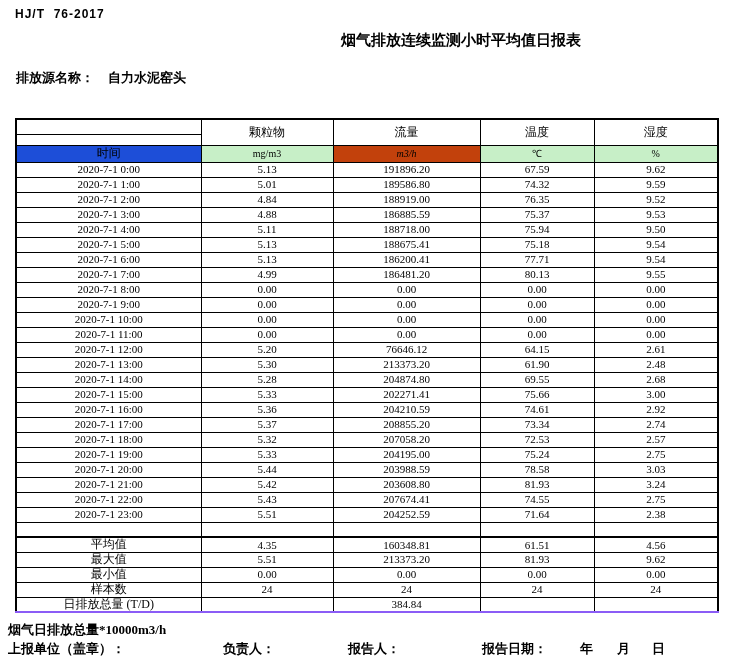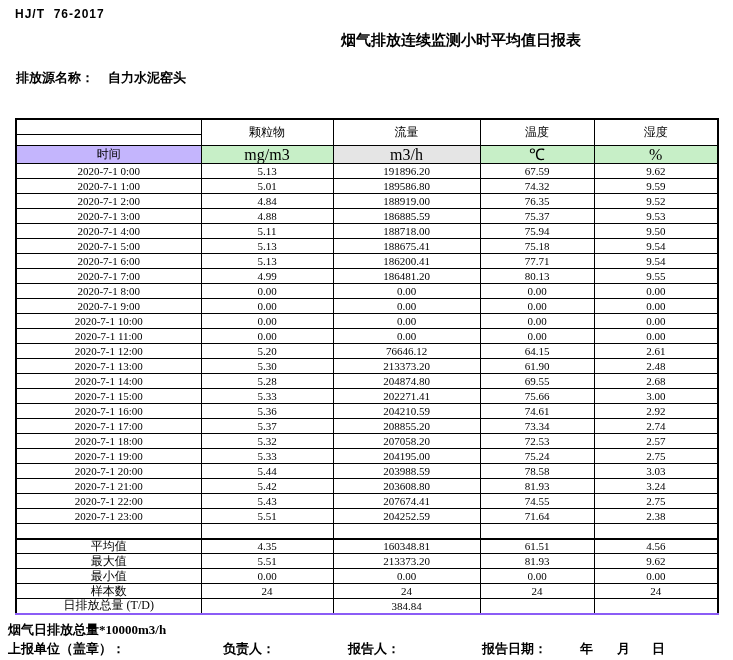--- a/index.html
+++ b/index.html
@@ -10,21 +10,21 @@
   .src-line{position:absolute;left:16px;top:69px;font-weight:bold;font-size:13px;white-space:pre;}
   .src-line .val{margin-left:14px;}
 
   table.report{position:absolute;left:15px;top:118px;width:702px;border-collapse:collapse;table-layout:fixed;border:2px solid #000;}
   .report td,.report th{border:1px solid #000;text-align:center;vertical-align:middle;padding:0;overflow:hidden;white-space:nowrap;font-weight:normal;line-height:1.1;}
   tr.hr1{height:15px;}
   tr.hr1 th{font-size:12px;margin-top:14px;}
   tr.hr2{height:11px;}
   tr.green-row{height:17px;}
   tr.green-row td{font-size:12px;}
-  tr.green-row td.unit{font-size:16px;}
+  tr.green-row td.unit{font-size:10px;}
   tbody tr{height:15px;font-size:11px;margin-left:24px;}
   tbody tr td.label{font-size:12px;}
   tr.spacer-row td{border-bottom:2px solid #000;}
   tbody.summary tr:last-child td{border-bottom:2px solid #8b5cf6;}
 
   .footnote{position:absolute;left:8px;top:621px;font-weight:bold;font-size:13px;white-space:nowrap;}
   .sign-line{position:absolute;top:640px;left:0;width:733px;height:20px;font-weight:bold;font-size:13px;}
   .sign-line span{position:absolute;white-space:nowrap;}
   .sig-unit{left:8px;}
   .sig-resp{left:223px;text-align:right;}
@@ -56,23 +56,23 @@
         <td></td>
         <th rowspan="2">颗粒物</th>
         <th rowspan="2">流量</th>
         <th rowspan="2">温度</th>
         <th rowspan="2">湿度</th>
       </tr>
       <tr class="hr2">
         <td></td>
       </tr>
       <tr class="green-row">
-        <td style="background: #c4b5fd;">时间</td>
+        <td style="background: #1d4ed8;">时间</td>
         <td class="unit" style="background: rgb(199, 239, 199);">mg/m3</td>
-        <td class="unit" style="background: #e5e5e5;">m3/h</td>
+        <td class="unit" style="background: #c2410c; font-style: italic;">m3/h</td>
         <td class="unit" style="background: rgb(199, 239, 199);">℃</td>
         <td class="unit" style="background: rgb(199, 239, 199);">%</td>
       </tr>
     </thead>
     <tbody id="data-body">
         <tr>
           <td>2020-7-1 0:00</td>
           <td>5.13</td>
           <td>191896.20</td>
           <td>67.59</td>

